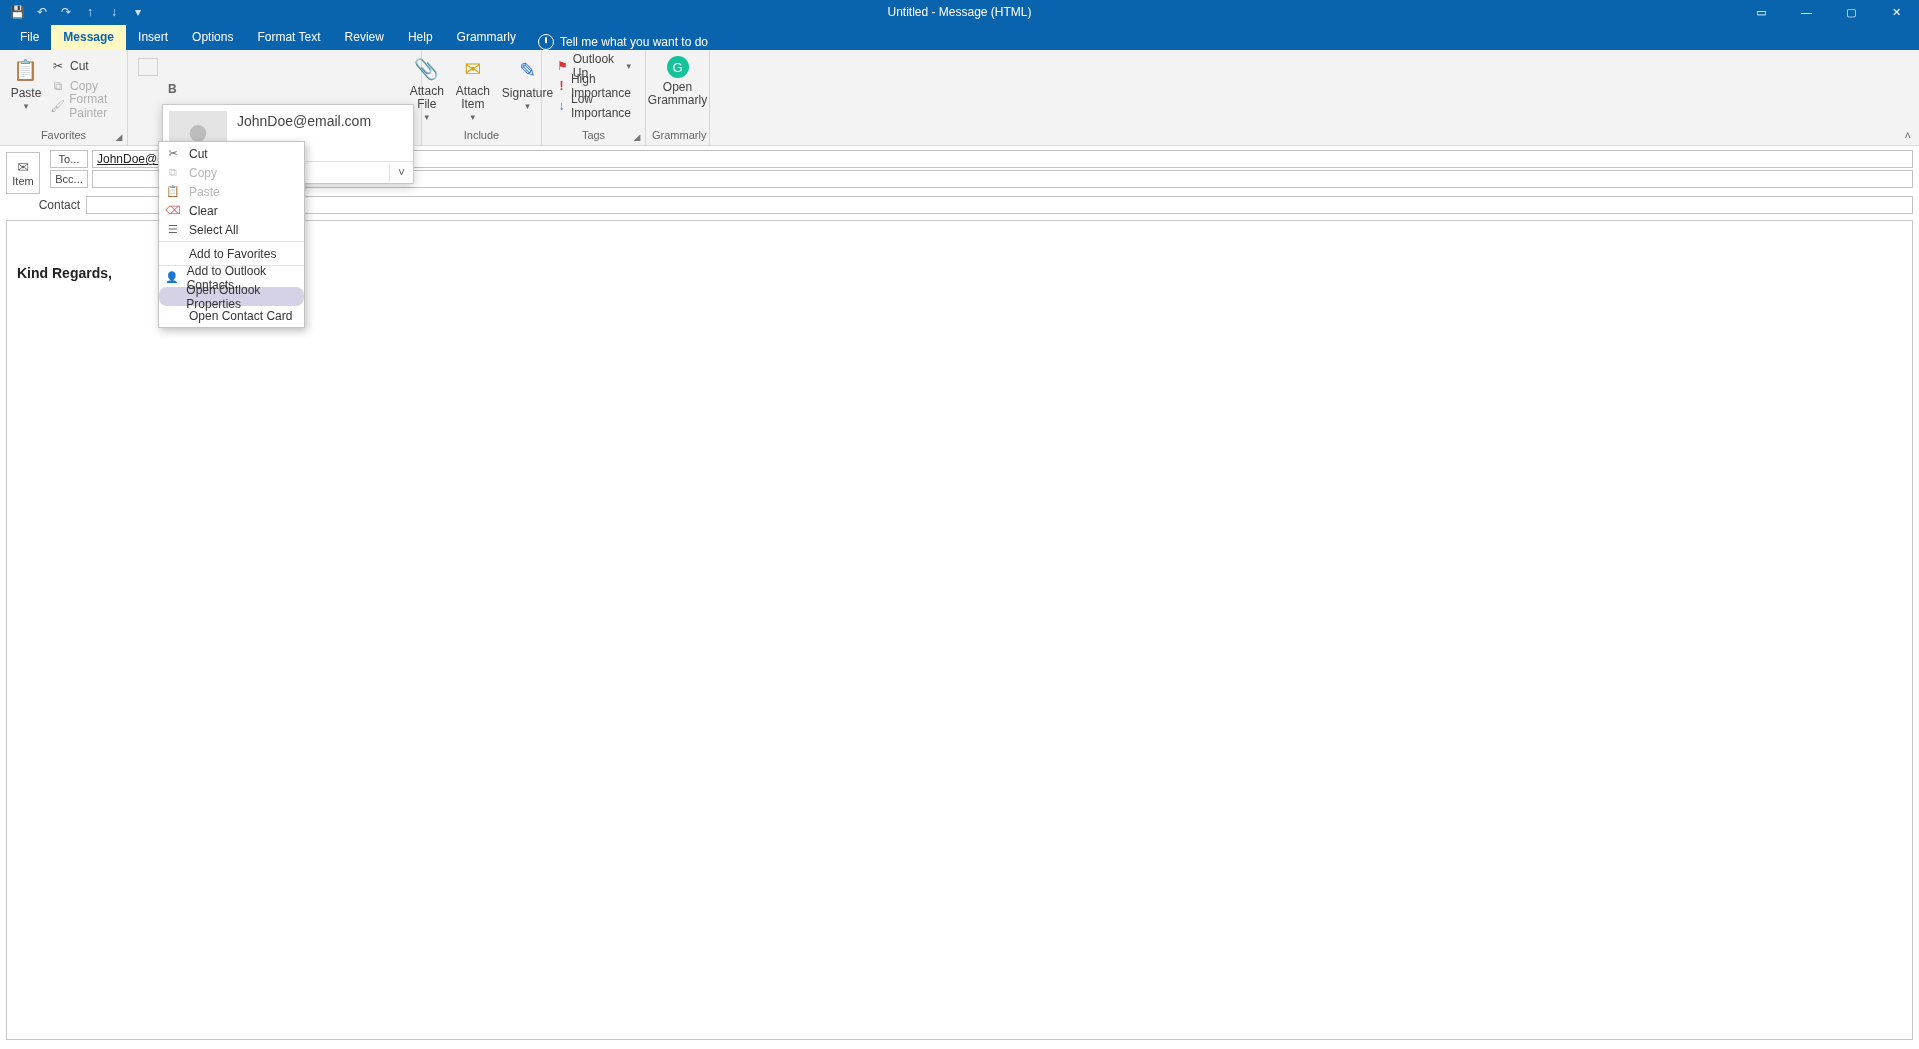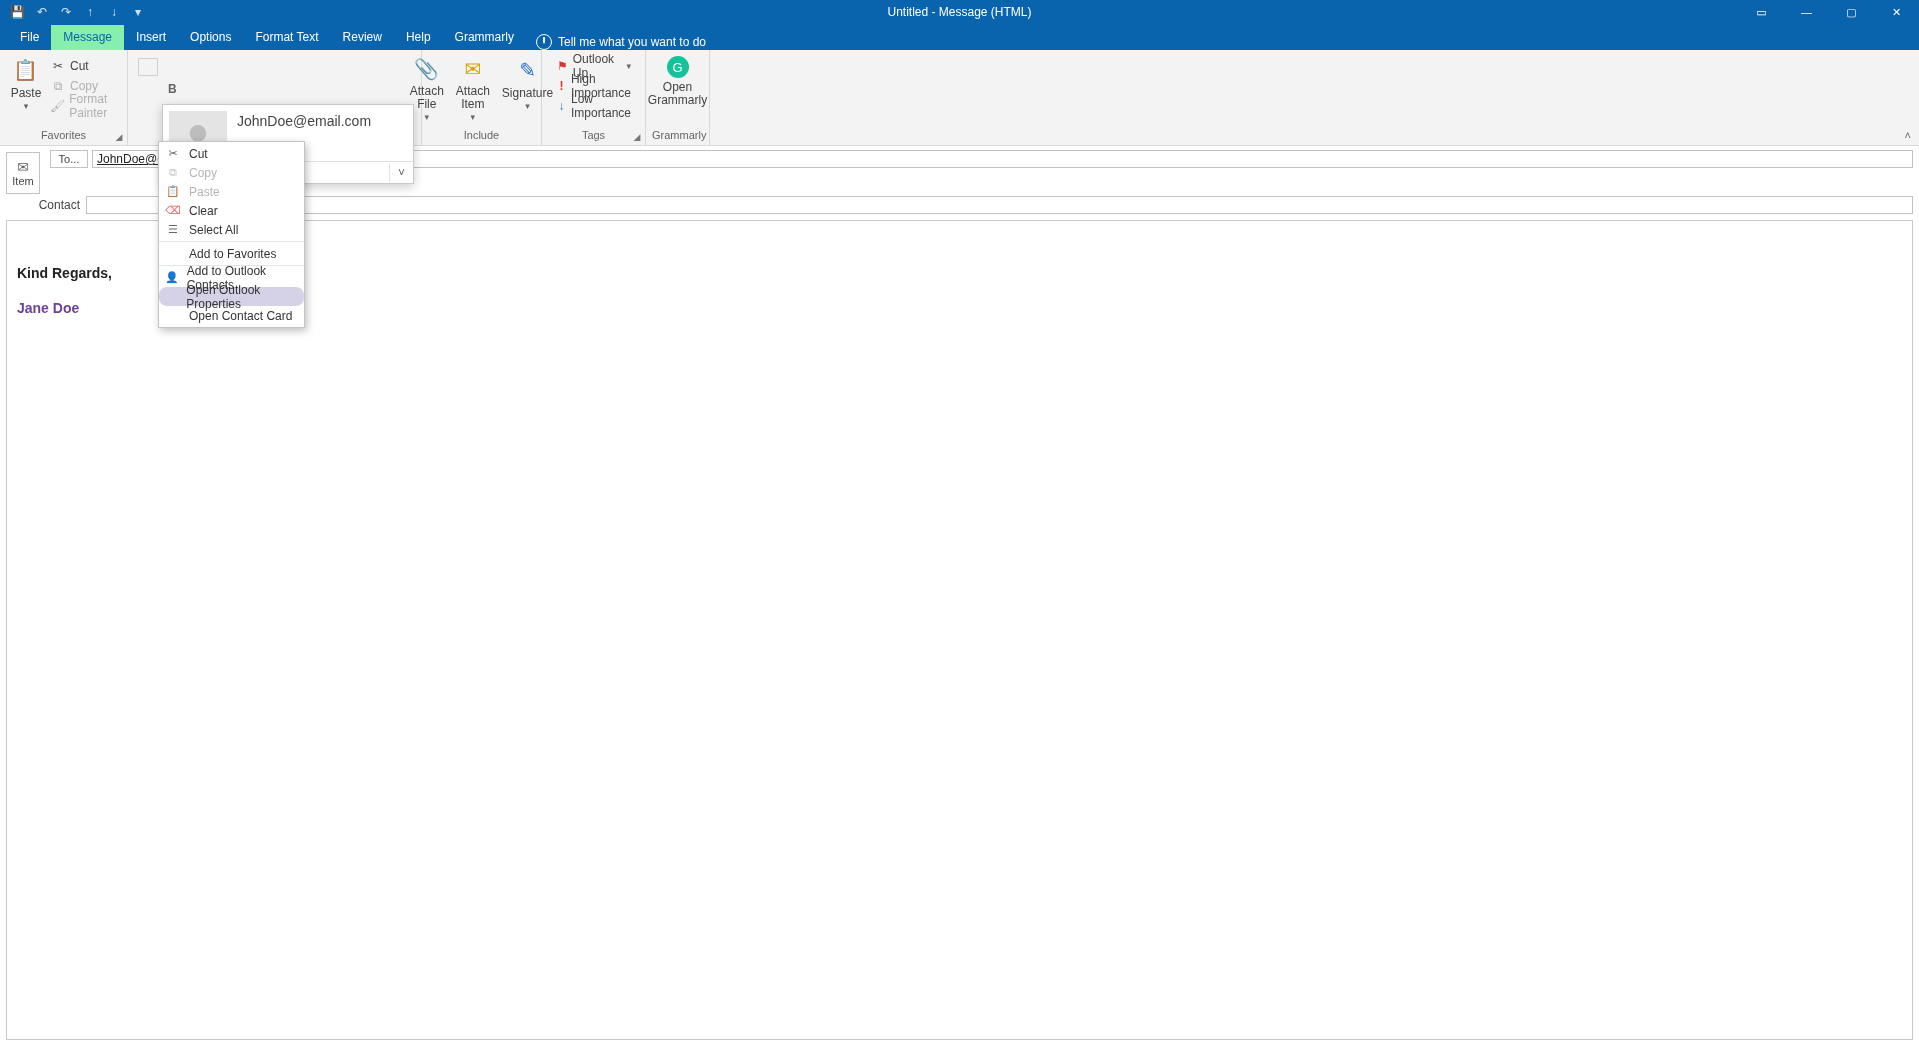--- a/index.html
+++ b/index.html
@@ -8,21 +8,21 @@
   .titlebar { height:24px; background:#0a64ad; display:flex; align-items:center; color:#fff; position:relative; }
   .qat { display:flex; align-items:center; gap:8px; padding-left:10px; }
   .qat .qicon { width:16px; height:16px; display:flex; align-items:center; justify-content:center; font-size:12px; color:#cfe3f7; cursor:pointer; }
   .qat .qicon.save { color:#fff; }
   .titletext { position:absolute; left:50%; transform:translateX(-50%); font-size:12px; color:#fff; }
   .winbtns { margin-left:auto; display:flex; }
   .winbtns .wb { width:45px; height:24px; display:flex; align-items:center; justify-content:center; color:#fff; font-size:11px; cursor:pointer; }
   
   .ribtabs { height:26px; background:#0a64ad; display:flex; align-items:flex-end; padding-left:8px; gap:0; }
   .rtab { padding:5px 12px 6px; color:#fff; font-size:12px; cursor:pointer; }
-  .rtab.active { background:#86efac; color:#0a64ad; }
+  .rtab.active { background:#fef9c3; color:#0a64ad;font-weight:bold; }
   .tellme { display:flex; align-items:center; gap:6px; padding:0 10px; color:#fff; font-size:12px; cursor:text; }
   .tellme .bulb { width:16px;height:16px; border:1.5px solid #fff; border-radius:50%; position:relative; }
   .tellme .bulb::after{content:"";position:absolute;left:50%;top:50%;width:2px;height:6px;background:#fff;transform:translate(-50%,-80%);}
   
   .ribbon { height:96px; background:#f3f3f3; border-bottom:1px solid #d8d8d8; display:flex; position:relative; }
   .rgroup { border-right:1px solid #d8d8d8; padding:4px 6px 2px; display:flex; flex-direction:column; justify-content:space-between; position:relative; }
   .rgroup .glabel { text-align:center; font-size:11px; color:#666; padding-top:2px; height:16px; }
   .dlaunch { position:absolute; right:2px; bottom:2px; width:12px; height:12px; font-size:9px; color:#777; cursor:pointer; display:flex;align-items:center;justify-content:center; }
   .btncol { display:flex; flex-direction:column; align-items:center; justify-content:flex-start; padding:2px 6px; cursor:pointer; font-size:12px; color:#444; text-align:center; line-height:13px; }
   .btncol .bigicon { width:28px; height:28px; margin-bottom:3px; display:flex; align-items:center; justify-content:center; font-size:20px; }
@@ -219,33 +219,36 @@
         <span>Item</span>
       </div>
     </div>
     <div style="flex:1;margin-left:4px;">
       <div class="addr-row">
         <div class="lblbtn">To...</div>
         <div class="addrfield">
           <span class="recip">JohnDoe@email.com</span>
         </div>
       </div>
+      <div class="addr-row">
+        <div class="lblbtn">Bcc...</div>
+        <div class="addrfield"></div>
+      </div>
     </div>
   </div>
   <div class="subj-row">
     <div class="subj-label">Contact</div>
     <input class="subj-field" value="" style="">
   </div>
 </div>
 
 <div class="compose">
   <div style="height:30px;"></div>
   <div style="font-weight:700;color:#222;">Kind Regards,</div>
   <div style="height:14px;"></div>
-  <div class="sig-name">Jane Doe</div>
 </div>
 
 <div class="ctxmenu">
   <div class="mi">
     <span class="mico">✂</span>
     <span><span>Cut</span></span>
   </div>
   <div class="mi disabled">
     <span class="mico">⧉</span>
     <span>Copy</span>

